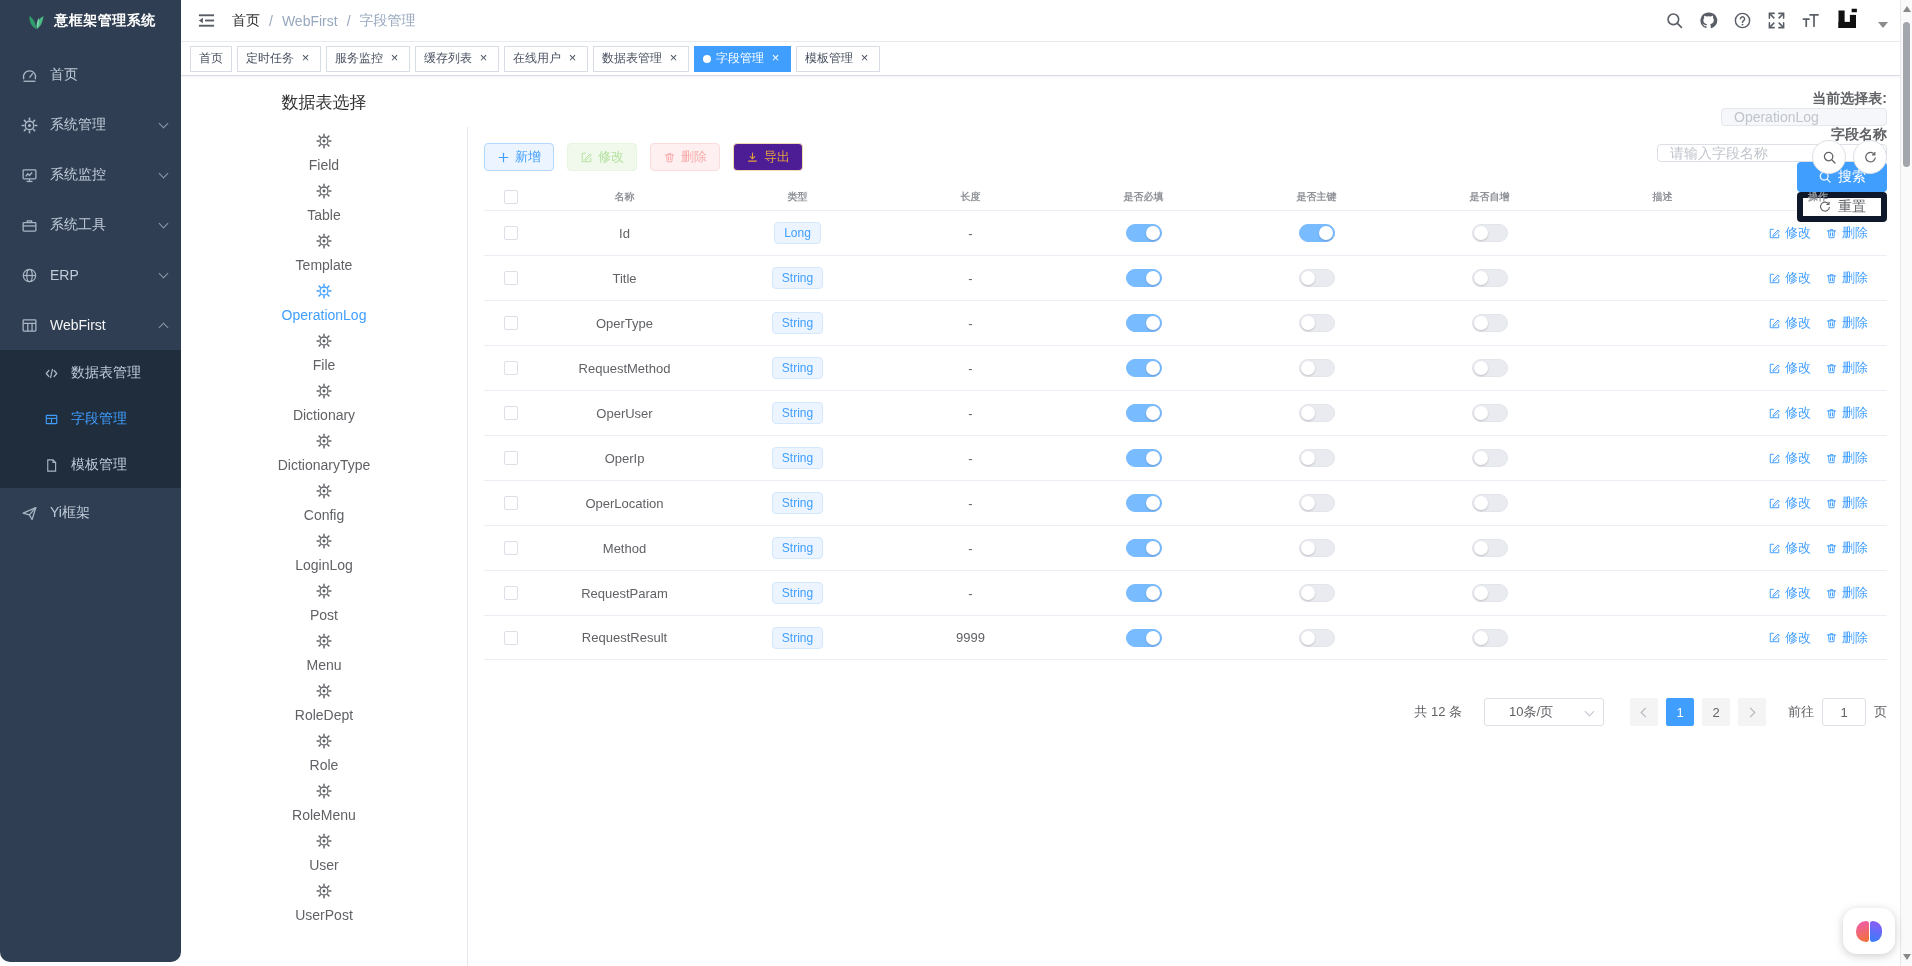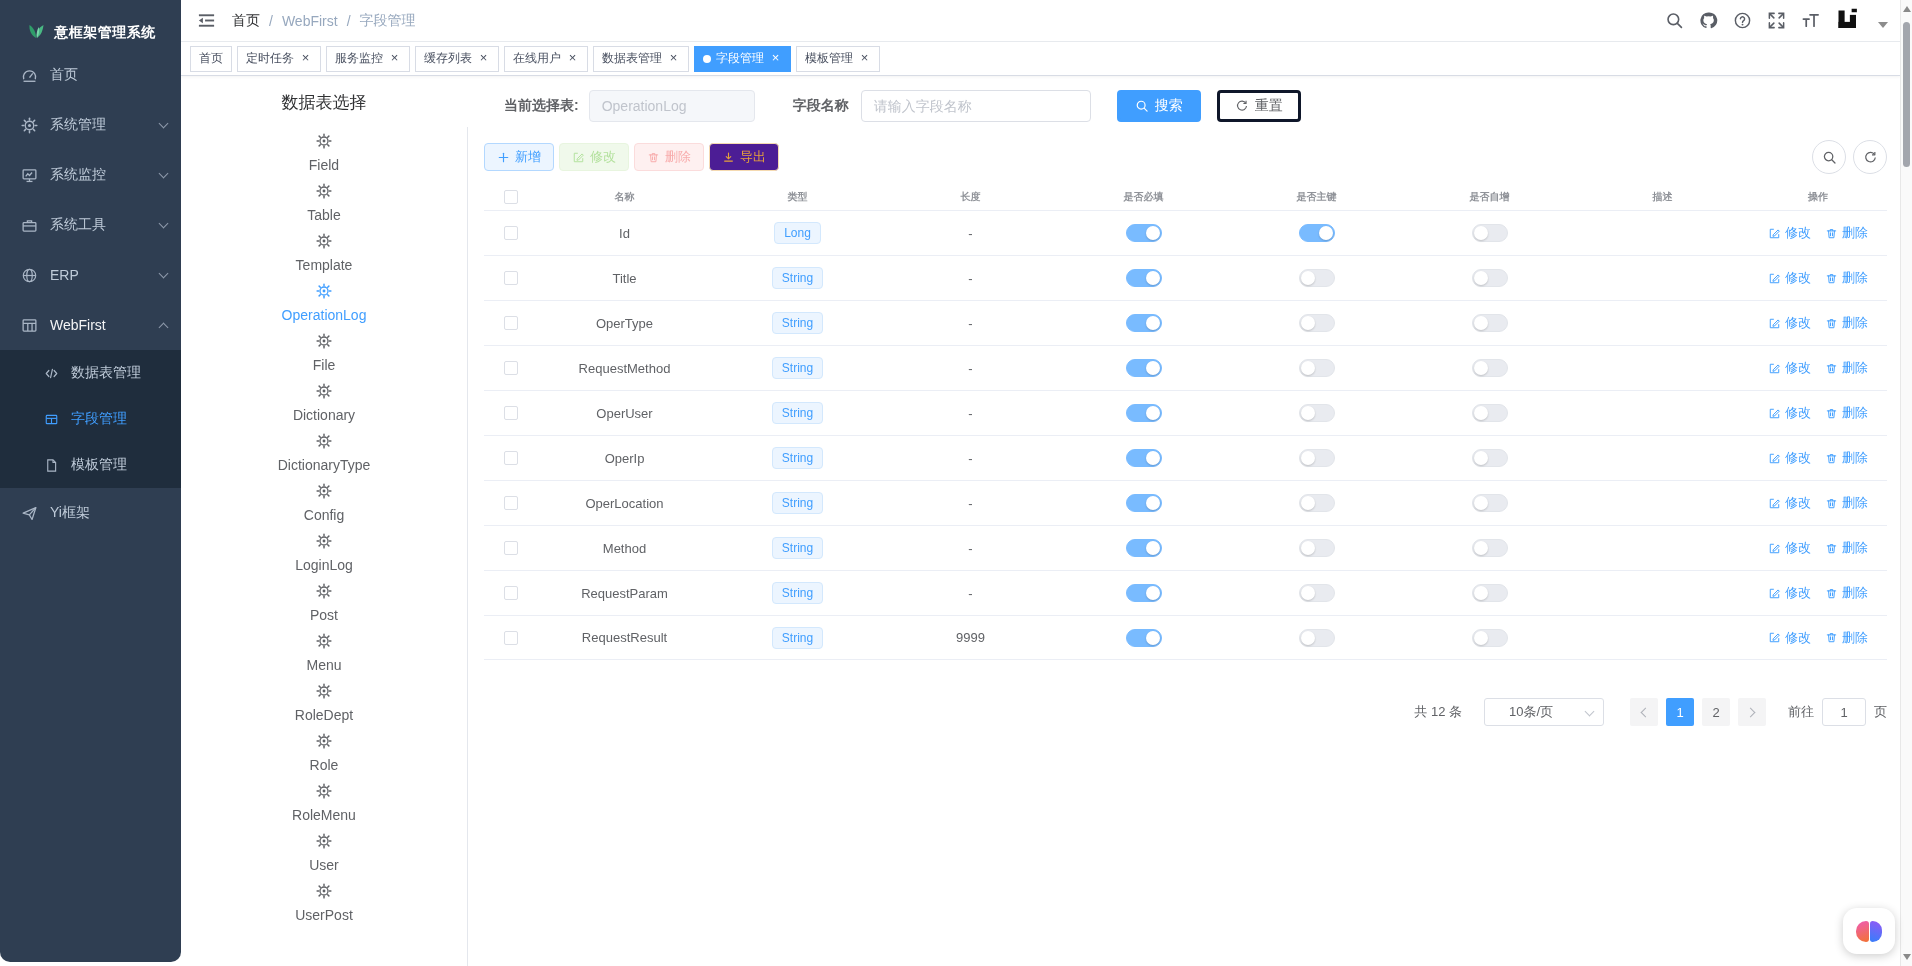--- a/index.html
+++ b/index.html
@@ -1,21 +1,21 @@
 <!DOCTYPE html>
 <html><head>
 <meta charset="utf-8">
 <style>
   *{margin:0;padding:0;box-sizing:border-box;}
   html,body{width:1912px;height:966px;background:#fff;font-family:"Liberation Sans","DejaVu Sans",sans-serif;overflow:hidden;position:relative;}
   svg{display:block;}
 
   
   .sidebar{position:absolute;left:0;top:0;width:181px;height:962px;background:#2f3e52;border-radius:0 0 10px 10px;z-index:30;}
-  .logo-row{height:42px;display:flex;align-items:flex-end;justify-content:center;gap:5px;}
+  .logo-row{height:42px;display:flex;align-items:center;justify-content:center;gap:5px;}
   .logo-title{color:#fff;font-size:14px;font-weight:bold;letter-spacing:.5px;}
   .menu{margin-top:8px;}
   .menu-item{height:50px;display:flex;align-items:center;padding:0 14px 0 21px;color:#bfcbd9;font-size:14px;cursor:pointer;}
   .menu-item .mi-icon{width:17px;height:17px;margin-right:12px;color:#aab6c6;flex:none;}
   .menu-item.lit{color:#f4f4f5;}
   .chev{width:7px;height:7px;border-right:1.5px solid #8e9aab;border-bottom:1.5px solid #8e9aab;transform:rotate(45deg);margin-left:auto;margin-top:-3px;}
   .chev.up{transform:rotate(-135deg);margin-top:4px;}
   .submenu{background:#1f2d3d;}
   .submenu .menu-item{height:46px;padding-left:44px;}
   .submenu .menu-item .mi-icon{width:15px;height:15px;}
@@ -46,34 +46,34 @@
   .tree-title{margin-top:14px;text-align:center;font-size:17px;color:#303133;font-weight:500;}
   .tree-list{margin-top:14px;}
   .tree-item{height:50px;display:flex;align-items:center;justify-content:center;gap:8px;font-size:14px;color:#606266;cursor:pointer;flex-direction:column;}
   .tree-item .t-icon{width:16px;height:16px;color:#606266;}
   .tree-item.sel,.tree-item.sel .t-icon{color:#409eff;}
   .tree-divider{position:absolute;left:286px;top:50px;bottom:0;width:1px;background:#e4e7ed;}
 
   .main{position:absolute;left:287px;top:0;right:0;bottom:0;padding:0 13px 0 16px;}
 
   
-  .filter-row{margin:13px 0 0 20px;display:flex;align-items:center;height:32px;}
+  .filter-row{margin:13px 0 0 20px;display:flex;align-items:flex-end;height:32px;flex-direction:column;}
   .f-label{font-size:14px;font-weight:bold;color:#606266;}
   .inp{height:32px;border:1px solid #dcdfe6;border-radius:4px;font-size:14px;color:#606266;padding:0 12px;outline:none;font-family:inherit;}
   .inp.disabled{background:#f5f7fa;border-color:#e4e7ed;color:#c0c4cc;width:166px;margin-left:10px;}
   .inp.field{width:230px;margin-left:12px;}
   .inp::placeholder{color:#c0c4cc;}
-  .btn{height:32px;border-radius:4px;font-size:14px;display:inline-flex;align-items:center;gap:6px;padding:0 15px;border:3px solid #0f172a;background:#fff;color:#606266;cursor:pointer;font-family:inherit;}
+  .btn{height:32px;border-radius:4px;font-size:14px;display:inline-flex;align-items:center;gap:6px;padding:0 15px;border:6px solid #0f172a;background:#fff;color:#606266;cursor:pointer;font-family:inherit;}
   .btn .bicon{width:14px;height:14px;}
   .btn-primary{background:#409eff;border-color:#409eff;color:#fff;margin-left:26px;}
   .btn-reset{margin-left:16px;}
 
   
   .toolbar{margin-top:18px;display:flex;align-items:center;}
-  .tbtn{height:28px;border-radius:4px;font-size:13px;display:inline-flex;align-items:center;gap:5px;padding:0 12px;border:1px solid transparent;margin-right:5px;cursor:pointer;font-family:inherit;}
+  .tbtn{height:28px;border-radius:4px;font-size:13px;display:inline-flex;align-items:center;gap:5px;padding:0 12px;border:1px solid transparent;margin-right:13px;cursor:pointer;font-family:inherit;}
   .tbtn .bicon{width:13px;height:13px;}
   .tbtn-add{background:#ecf5ff;border-color:#b3d8ff;color:#409eff;}
   .tbtn-edit{background:#f0f9eb;border-color:#e8f5df;color:#b3e19d;cursor:not-allowed;}
   .tbtn-del{background:#fef0f0;border-color:#fbdcdc;color:#f8abab;cursor:not-allowed;}
   .tbtn-exp{background:#4c1d95;border-color:#f5dab1;color:#e6a23c;}
   .tool-right{margin-left:auto;display:flex;align-items:center;gap:7px;}
   .circle-btn{width:34px;height:34px;border-radius:50%;border:1px solid #dcdfe6;background:#fff;display:flex;align-items:center;justify-content:center;color:#606266;cursor:pointer;}
   .circle-btn svg{width:15px;height:15px;}
 
   

